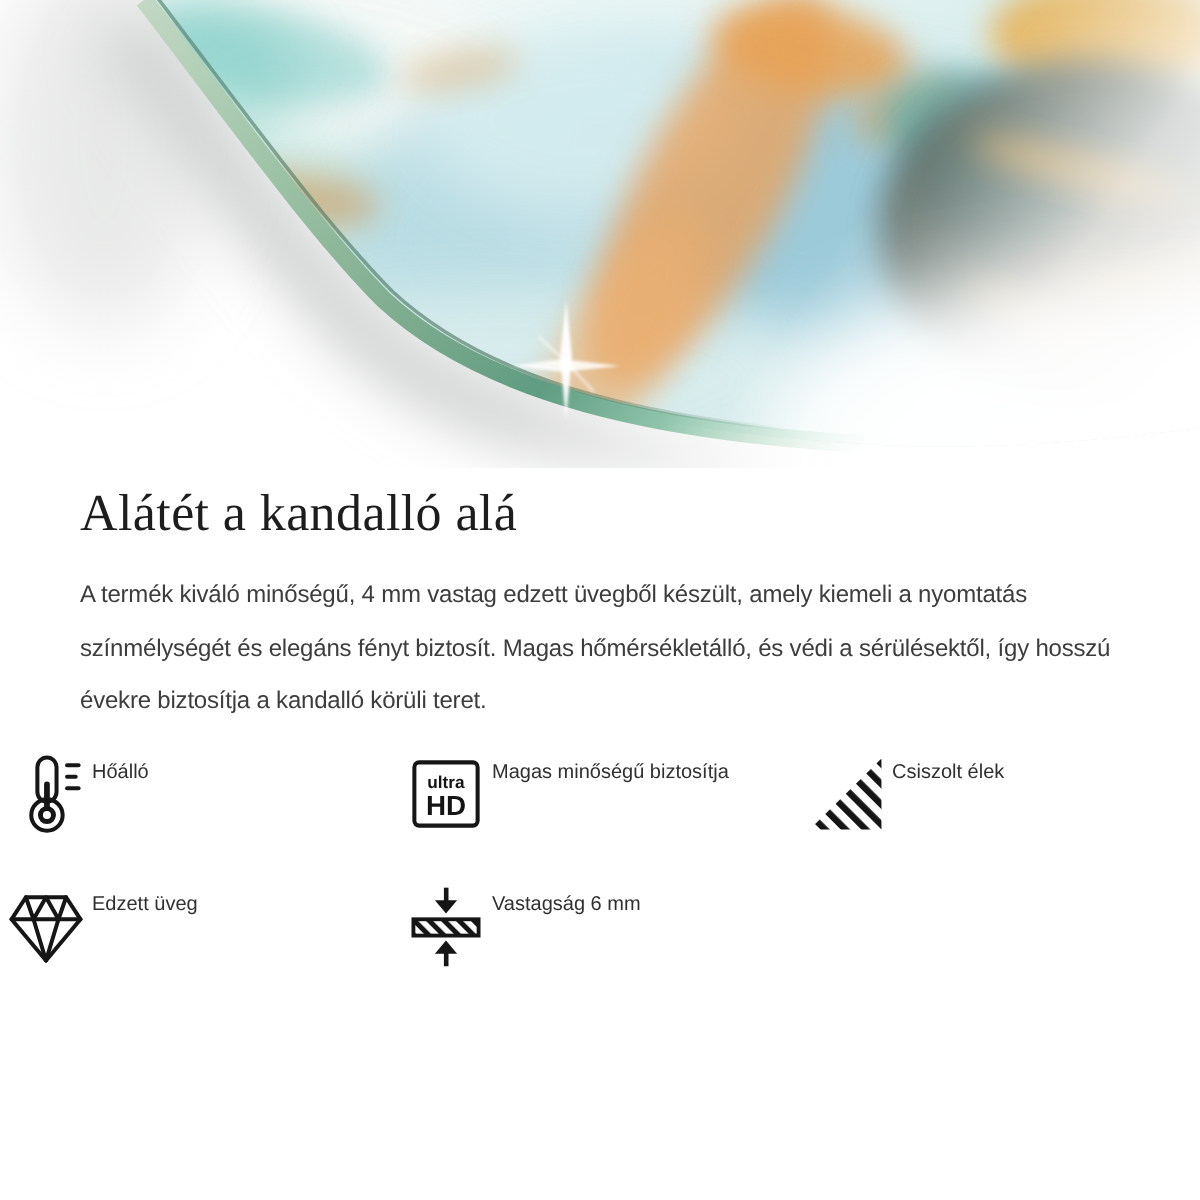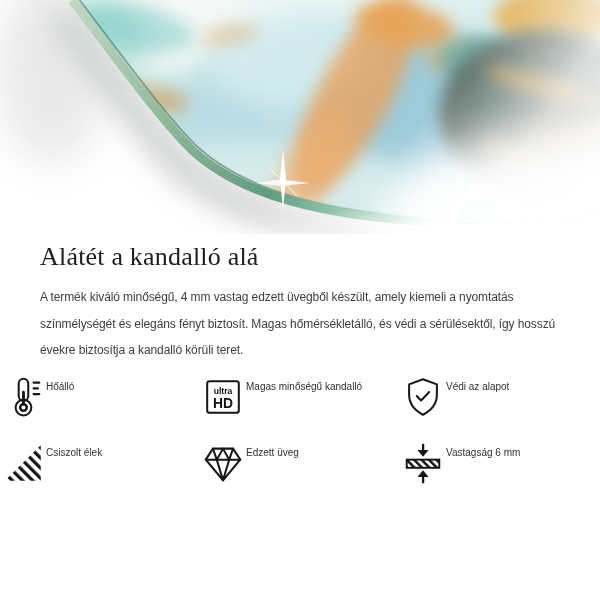--- a/index.html
+++ b/index.html
@@ -149,34 +149,23 @@
     </div>
 
     <div class="feature">
       <div class="icon-box">
         <svg width="46" height="46" viewBox="0 0 48 48">
           <rect class="ico" x="7.5" y="7.5" width="33" height="33" rx="2.5" stroke-width="2.4"></rect>
           <text class="ico-txt" x="24" y="21" font-size="9" font-weight="600">ultra</text>
           <text class="ico-txt" x="24" y="35" font-size="14.5" font-weight="800">HD</text>
         </svg>
       </div>
-      <div class="feature-label">Magas minőségű kandalló</div>
-    </div>
-
-    <div class="feature">
-      <div class="icon-box">
-        <svg width="46" height="46" viewBox="0 0 48 48">
-          <g class="ico" stroke-width="2.3">
-            <path d="M24,5.5 L38.5,10.8 L38.5,21.5 C38.5,31.5 32.5,38.2 24,42.5 C15.5,38.2 9.5,31.5 9.5,21.5 L9.5,10.8 Z"></path>
-            <path d="M17.5,23 L22,27.6 L30.5,18.8"></path>
-          </g>
-        </svg>
-      </div>
-      <div class="feature-label">Védi az alapot</div>
-    </div>
+      <div class="feature-label">Magas minőségű biztosítja</div>
+    </div>
+
 
     <div class="feature">
       <div class="icon-box">
         <svg width="46" height="46" viewBox="0 0 48 48">
           <defs>
             <pattern id="hatch1" width="7.5" height="7.5" patternUnits="userSpaceOnUse" patternTransform="rotate(-45)">
               <rect x="0" y="0" width="3.4" height="7.5" fill="#151515"></rect>
             </pattern>
           </defs>
           <path d="M5,42.5 L42.5,5.5 L42.5,42.5 Z" fill="url(#hatch1)" stroke="none"></path>

